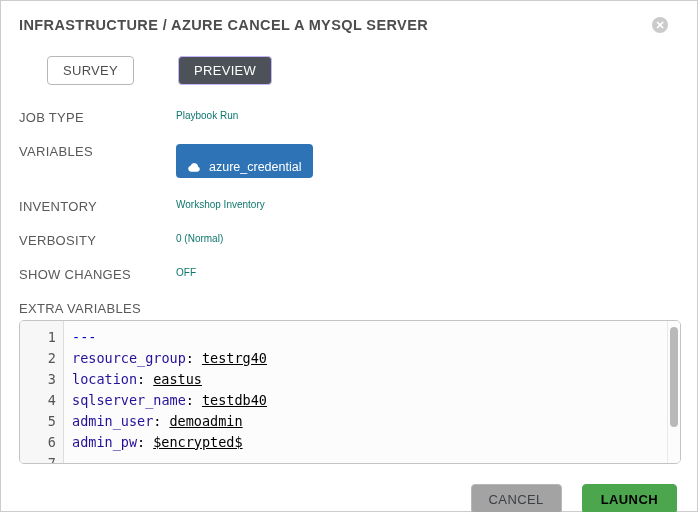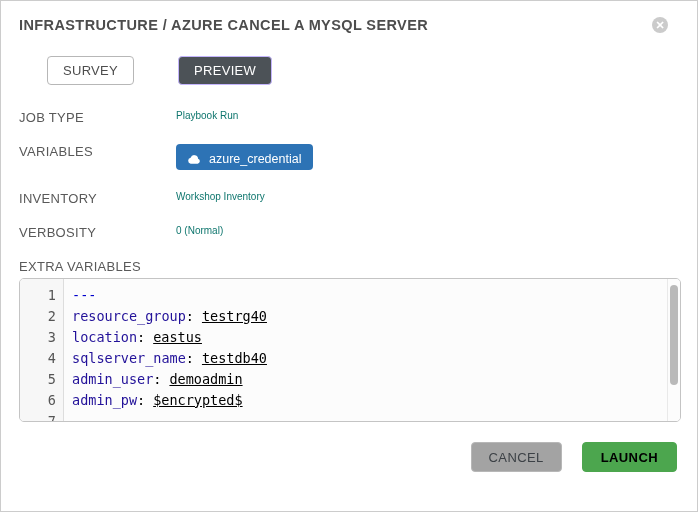--- a/index.html
+++ b/index.html
@@ -54,21 +54,21 @@
   .detail-row.badge-row { margin-bottom: 21px; }
   .detail-label {
     width: 157px; flex: 0 0 157px;
     font-size: 13px; color: #595959; letter-spacing: 0.3px;
   }
   .detail-value { font-size: 10px; color: #0f766e; }
   .credential-badge {
     display: inline-flex; align-items: center; gap: 8px;
     background: #2d73b5; color: #ffffff;
     font-size: 12.5px;
-    border-radius: 4px; padding: 8px 12px 4px 10px;
+    border-radius: 4px; padding: 16px 12px 4px 10px;
     border: none; cursor: pointer;
   }
   .cloud-icon { display: inline-flex; }
 
   
   .extra-vars-label { font-size: 13px; color: #595959; letter-spacing: 0.3px; margin-top: 7px; }
   .editor {
     position: relative;
     margin-top: 4px;
     width: 662px; height: 144px;
@@ -169,20 +169,24 @@
     <div class="detail-row">
       <div class="detail-label">INVENTORY</div>
       <div class="detail-value">Workshop Inventory</div>
     </div>
 
     <div class="detail-row">
       <div class="detail-label">VERBOSITY</div>
       <div class="detail-value">0 (Normal)</div>
     </div>
 
+    <div class="detail-row">
+      <div class="detail-label">SHOW CHANGES</div>
+      <div class="detail-value">OFF</div>
+    </div>
   </div>
 
   <div class="extra-vars-label">EXTRA VARIABLES</div>
 
   <div class="editor">
     <div class="editor-scroll">
       <div class="gutter"></div>
       <div class="code-lines">
 
         <div class="code-line">

